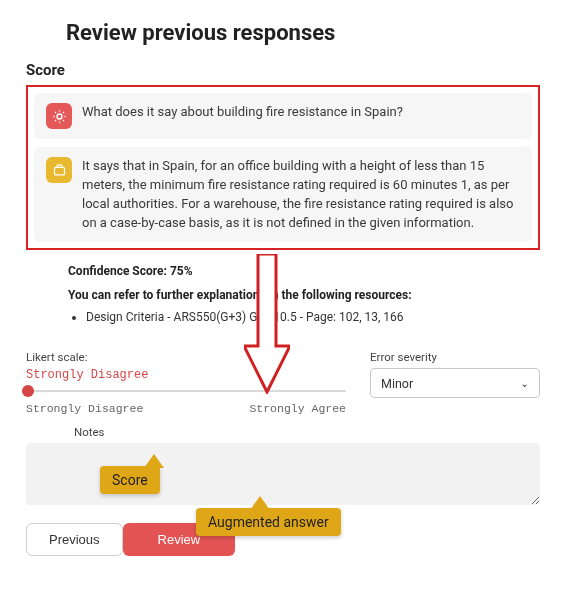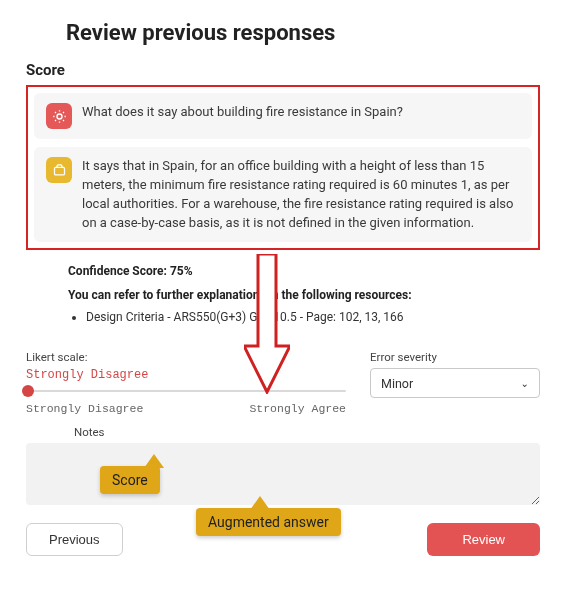--- a/index.html
+++ b/index.html
@@ -147,21 +147,21 @@
     background: #f2f2f2;
     border-radius: 4px;
     margin-top: 4px;
     resize: both;
     padding: 6px 8px;
     font-family: inherit;
     font-size: 12px;
   }
   .btn-row {
     display: flex;
-    justify-content: space-between;
+    justify-content: flex-start;
     margin-top: 14px;
   }
   .btn {
     border-radius: 6px;
     font-size: 13px;
     padding: 8px 22px;
     cursor: pointer;
     border: 1px solid transparent;
   }
   .btn-prev {

